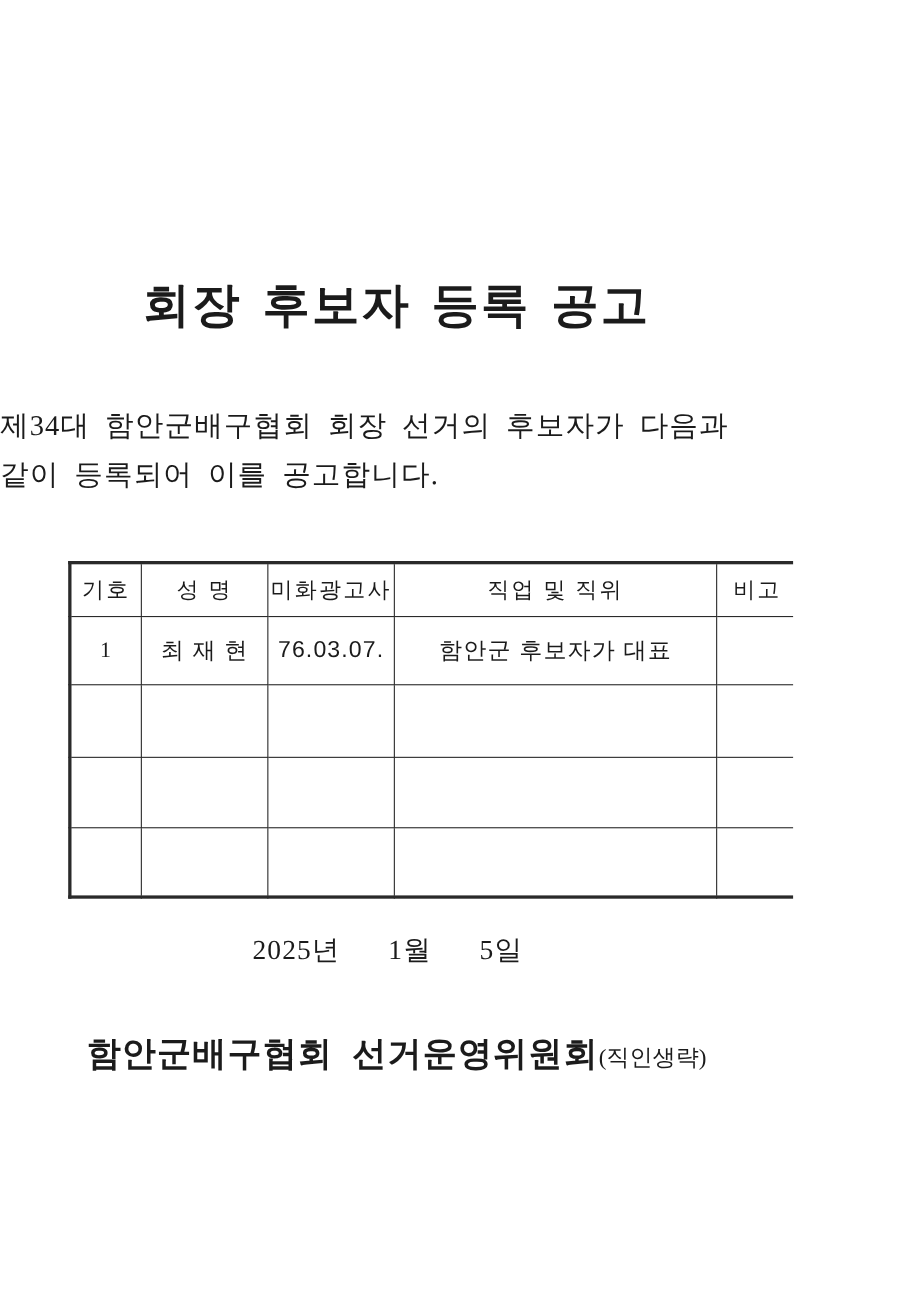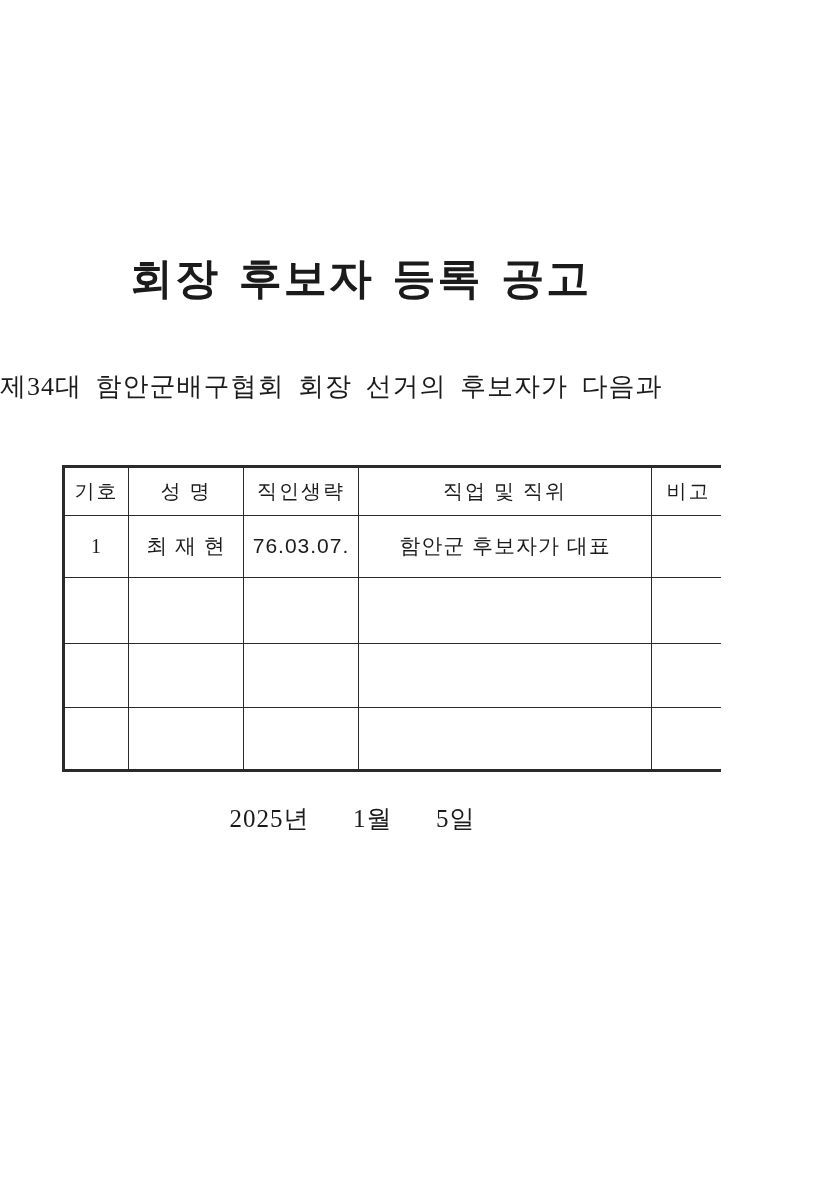--- a/index.html
+++ b/index.html
@@ -98,35 +98,36 @@
 </style>
 </head>
 <body>
 
 <div class="page">
 
   <h1 class="doc-title">회장 후보자 등록 공고</h1>
 
   <p class="intro">
     <span>제34대 함안군배구협회 회장 선거의 후보자가 다음과</span><br>
+    <span>같이 등록되어 이를 공고합니다.</span>
   </p>
 
   <table class="candidates">
     <colgroup>
       <col style="width:65px">
       <col style="width:115px">
       <col style="width:115px">
       <col style="width:293px">
       <col style="width:75px">
     </colgroup>
     <thead>
       <tr>
         <th>기호</th>
         <th>성 명</th>
-        <th>직인생략</th>
+        <th>미화광고사</th>
         <th>직업 및 직위</th>
         <th>비고</th>
       </tr>
     </thead>
     <tbody>
       <tr>
         <td>1</td>
         <td>최 재 현</td>
         <td>76.03.07.</td>
         <td>함안군 후보자가 대표</td>
@@ -151,14 +152,17 @@
         <td></td>
         <td></td>
         <td></td>
         <td></td>
       </tr>
     </tbody>
   </table>
 
   <p class="date-line">2025년      1월      5일</p>
 
+  <p class="issuer-line">
+    <span class="issuer-name">함안군배구협회  선거운영위원회</span><span class="issuer-note">(직인생략)</span>
+  </p>
 
 </div>
 
 </body></html>

